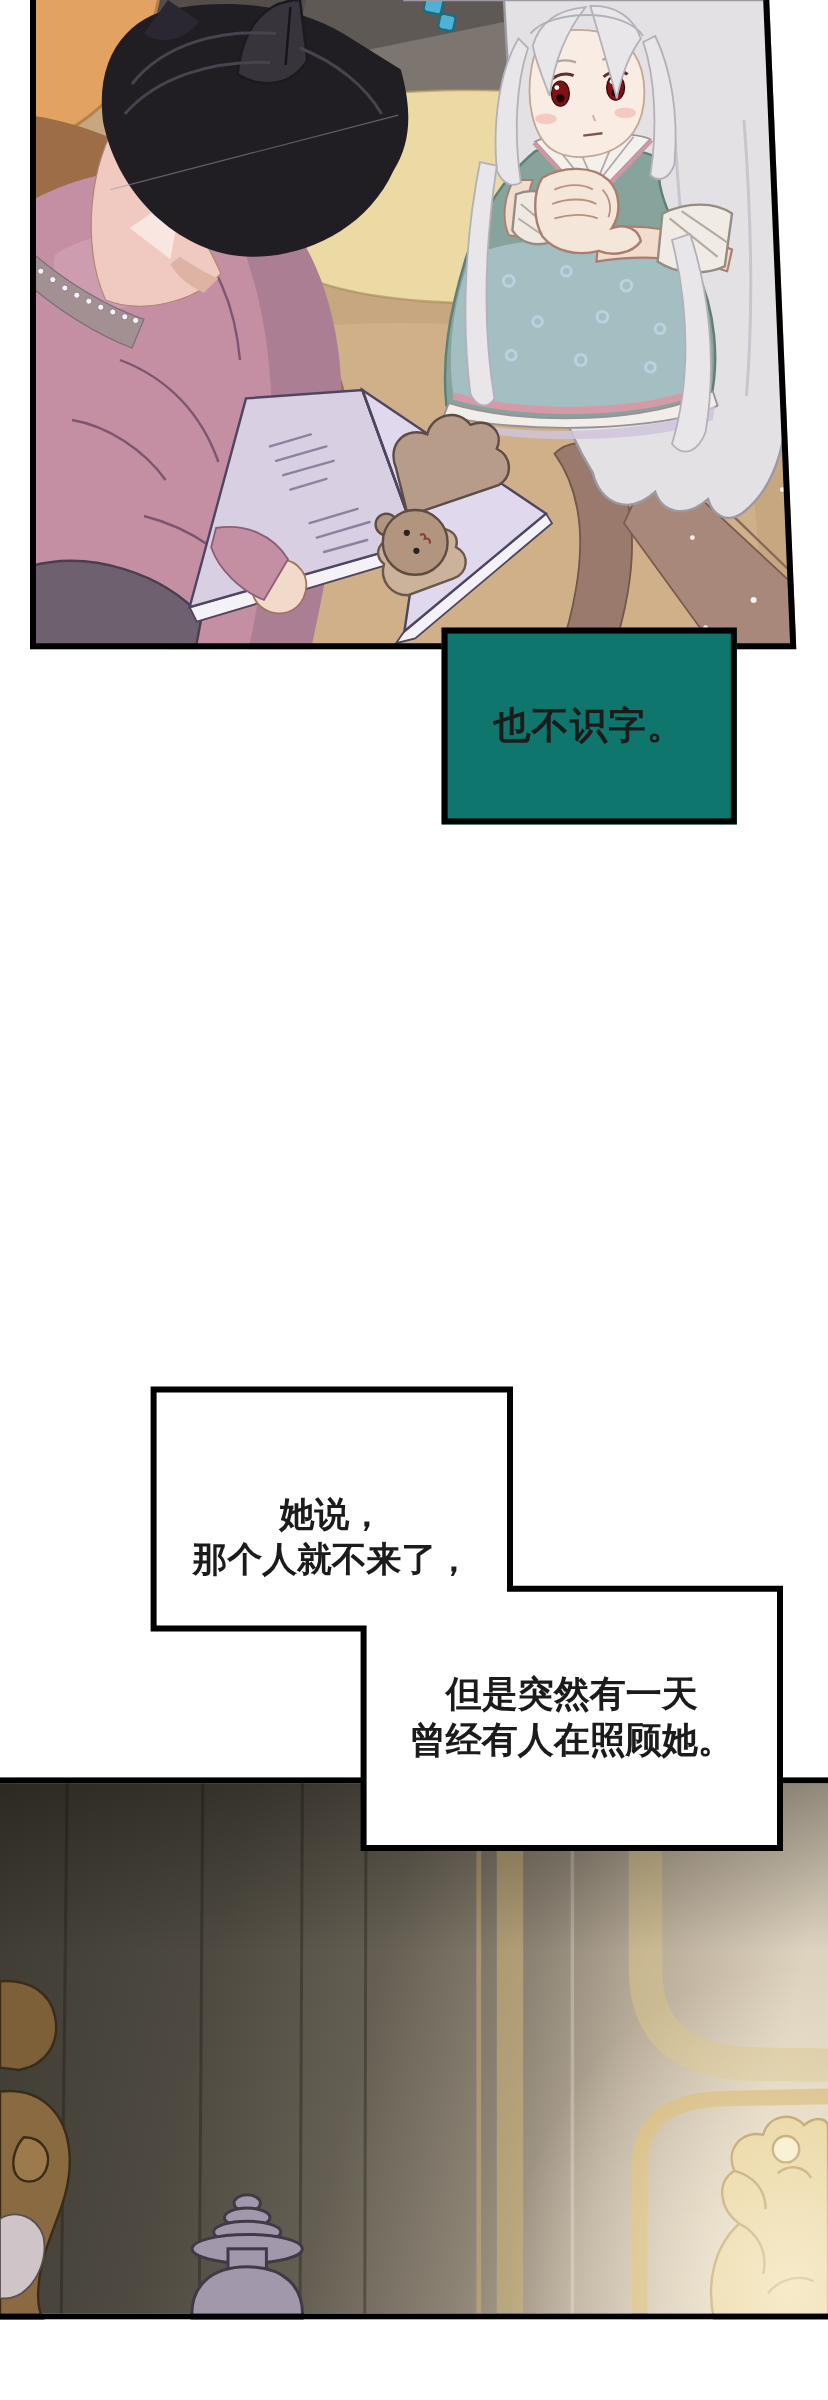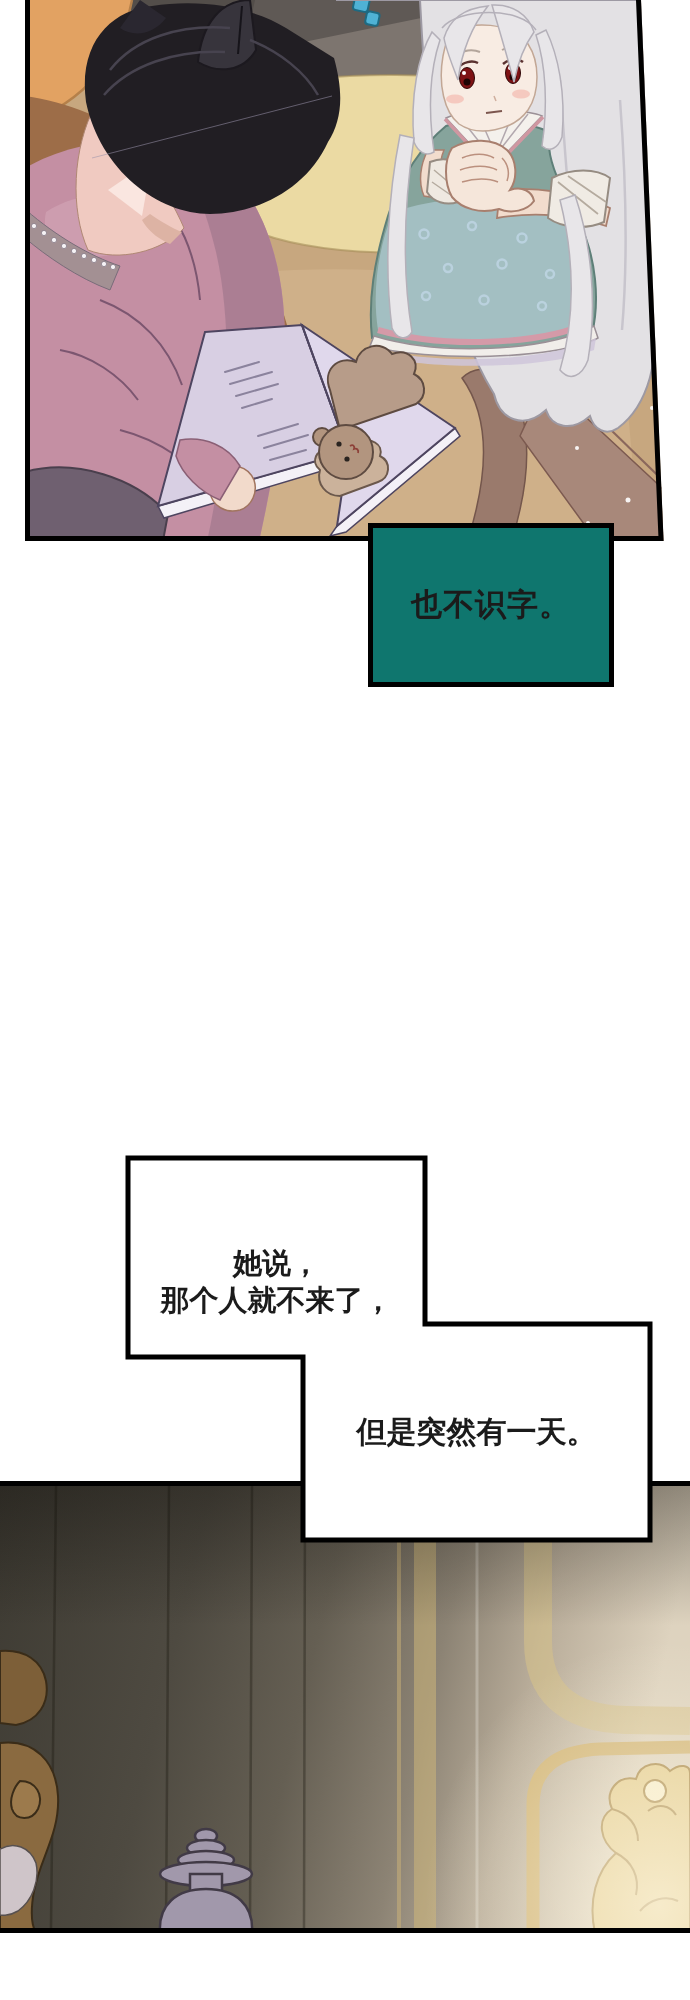--- a/index.html
+++ b/index.html
@@ -263,14 +263,15 @@
 <svg class="abs" id="bubble-23" width="530" height="390" viewBox="0 0 530 390">
   <polygon points="3,3 300,3 300,169 525,169 525,385 178,385 178,202 3,202" fill="#ffffff" stroke="#000000" stroke-width="5" stroke-linejoin="miter"></polygon>
 </svg>
 
 <div class="abs speech-text" id="text-2">
   <div>她说，</div>
   <div>那个人就不来了，</div>
 </div>
 
 <div class="abs speech-text" id="text-3">
-  <div>但是突然有一天。</div>
+  <div>但是突然有一天</div>
+  <div>曾经有人在照顾她。</div>
 </div>
 
 </body></html>

